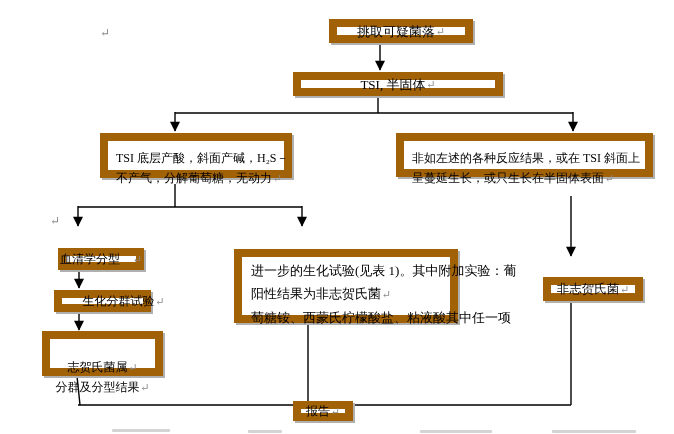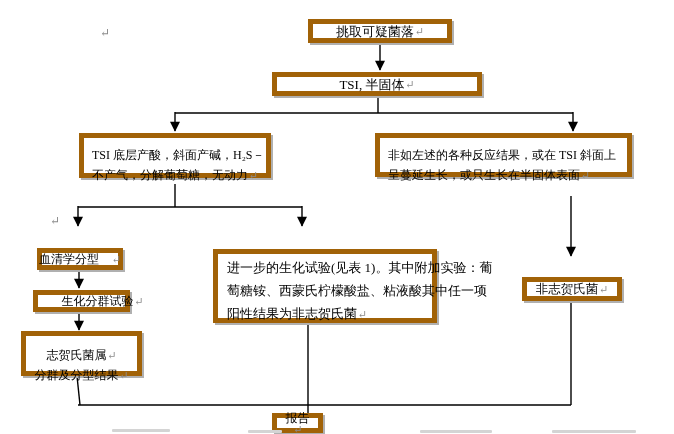--- a/index.html
+++ b/index.html
@@ -4,39 +4,39 @@
 <style>
   html,body{margin:0;padding:0;background:#ffffff;}
   .canvas{
     position:relative;width:674px;height:434px;background:#ffffff;overflow:hidden;
     font-family:"Liberation Serif","DejaVu Serif",serif;color:#000;
   }
   .wires{position:absolute;left:0;top:0;}
   .wires line{stroke:#000;stroke-width:1.4;}
   .wires .arrowhead{fill:#000;}
   .node{
-    position:absolute;box-sizing:border-box;background:#fff;border:5px solid #a16207;
-    box-shadow:2px 2px 0 #b0b0b0;font-size:13px;line-height:1;white-space:nowrap;
+    position:absolute;box-sizing:border-box;background:#fff;border:8px solid #a16207;
+    box-shadow:2px 2px 0 #b0b0b0;font-size:13px;line-height:1;white-space:nowrap;margin-left:21px;
   }
   .node.center{display:flex;align-items:center;justify-content:center;}
   .node.multiline{display:block;text-align:left;font-size:12px;line-height:20px;padding:7px 8px;}
   .node .ln{display:block;}
   .mark{color:#8c8c8c;font-size:11px;margin-left:1px;}
   .stray-mark{position:absolute;color:#8c8c8c;font-size:12px;line-height:12px;}
   .artifact{position:absolute;height:3px;background:#d4d4d4;border-radius:1px;}
   #n-pick{left:308px;top:19px;width:144px;height:24px;}
   #n-tsi{left:272px;top:72px;width:210px;height:24px;}
   #n-typical{left:79px;top:133px;width:192px;height:45px;}
   #n-atypical{left:375px;top:133px;width:257px;height:44px;}
   #n-sero{left:37px;top:248px;width:86px;height:22px;font-size:12px;gap:12px;}
   #n-biogrp{left:33px;top:290px;width:97px;height:22px;font-size:12px;padding-left:42px;}
-  #n-shigella{left:21px;top:331px;width:121px;height:45px;font-size:12px;text-align:center;line-height:20px;padding-top:9px;}
+  #n-shigella{left:21px;top:331px;width:121px;height:45px;font-size:12px;text-align:center;line-height:20px;padding-top:18px;}
   #n-further{left:213px;top:249px;width:224px;height:74px;font-size:13px;line-height:23px;padding:2px 9px;}
   #n-nonshig{left:522px;top:277px;width:100px;height:24px;font-size:12.5px;}
-  #n-report{left:272px;top:413px;width:51px;height:20px;font-size:12px;flex-direction:column;}
+  #n-report{left:272px;top:401px;width:60px;height:20px;font-size:12px;}
 </style>
 </head>
 <body>
 
 <div class="canvas">
 
   <svg class="wires" width="674" height="434" viewBox="0 0 674 434">
     <defs>
       <marker id="arw" viewBox="0 0 12 12" refX="11" refY="6" markerWidth="11" markerHeight="10" orient="auto" markerUnits="userSpaceOnUse">
         <path class="arrowhead" d="M0,0 L12,6 L0,12 Z"></path>
@@ -90,22 +90,22 @@
       <span class="mark">↵</span>
   </div>
 
   <div class="node" id="n-shigella">
     <span class="ln"><span>志贺氏菌属</span><span class="mark">↵</span></span>
     <span class="ln"><span>分群及分型结果</span><span class="mark">↵</span></span>
   </div>
 
   <div class="node multiline" id="n-further">
     <span class="ln">进一步的生化试验(见表 1)。其中附加实验：葡</span>
+    <span class="ln"><span>阳性结果为非志贺氏菌</span><span class="mark">↵</span></span>
     <span class="ln">萄糖铵、西蒙氏柠檬酸盐、粘液酸其中任一项</span>
-    <span class="ln"><span>阳性结果为非志贺氏菌</span><span class="mark">↵</span></span>
   </div>
 
   <div class="node center" id="n-nonshig">
     <span>非志贺氏菌</span>
       <span class="mark">↵</span>
   </div>
 
   <div class="node center" id="n-report">
     <span>报告</span>
       <span class="mark">↵</span>

